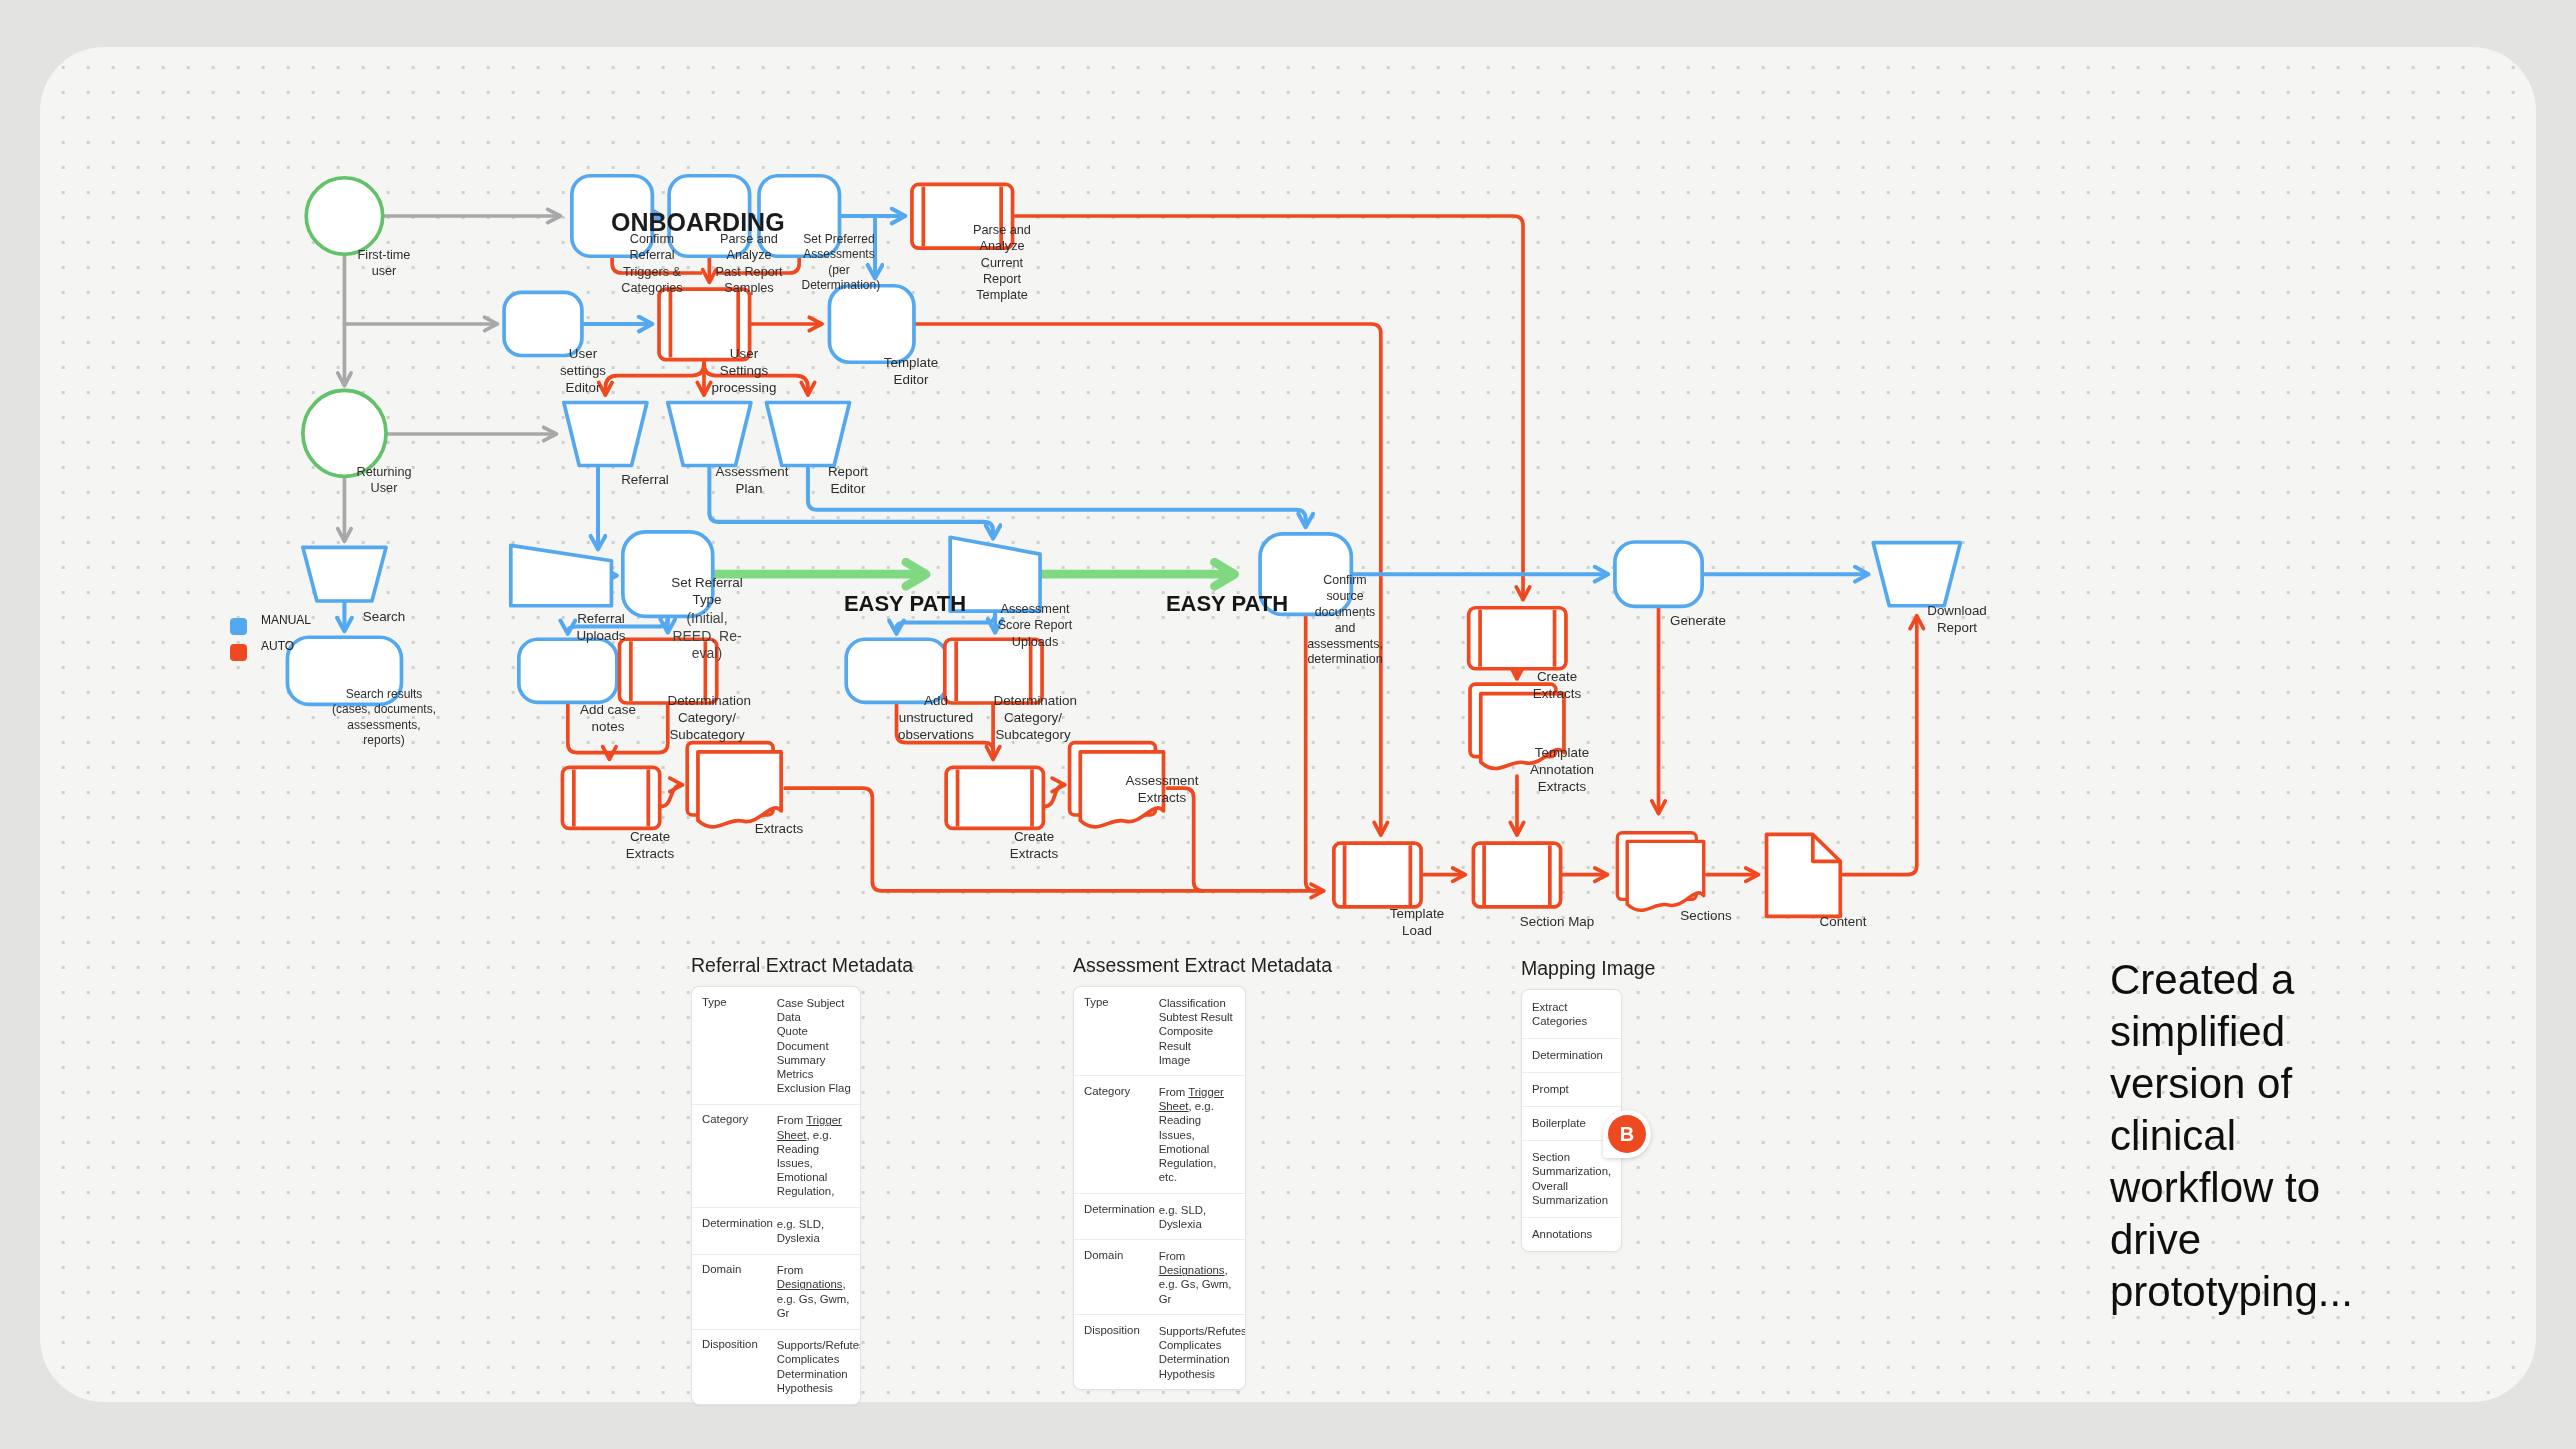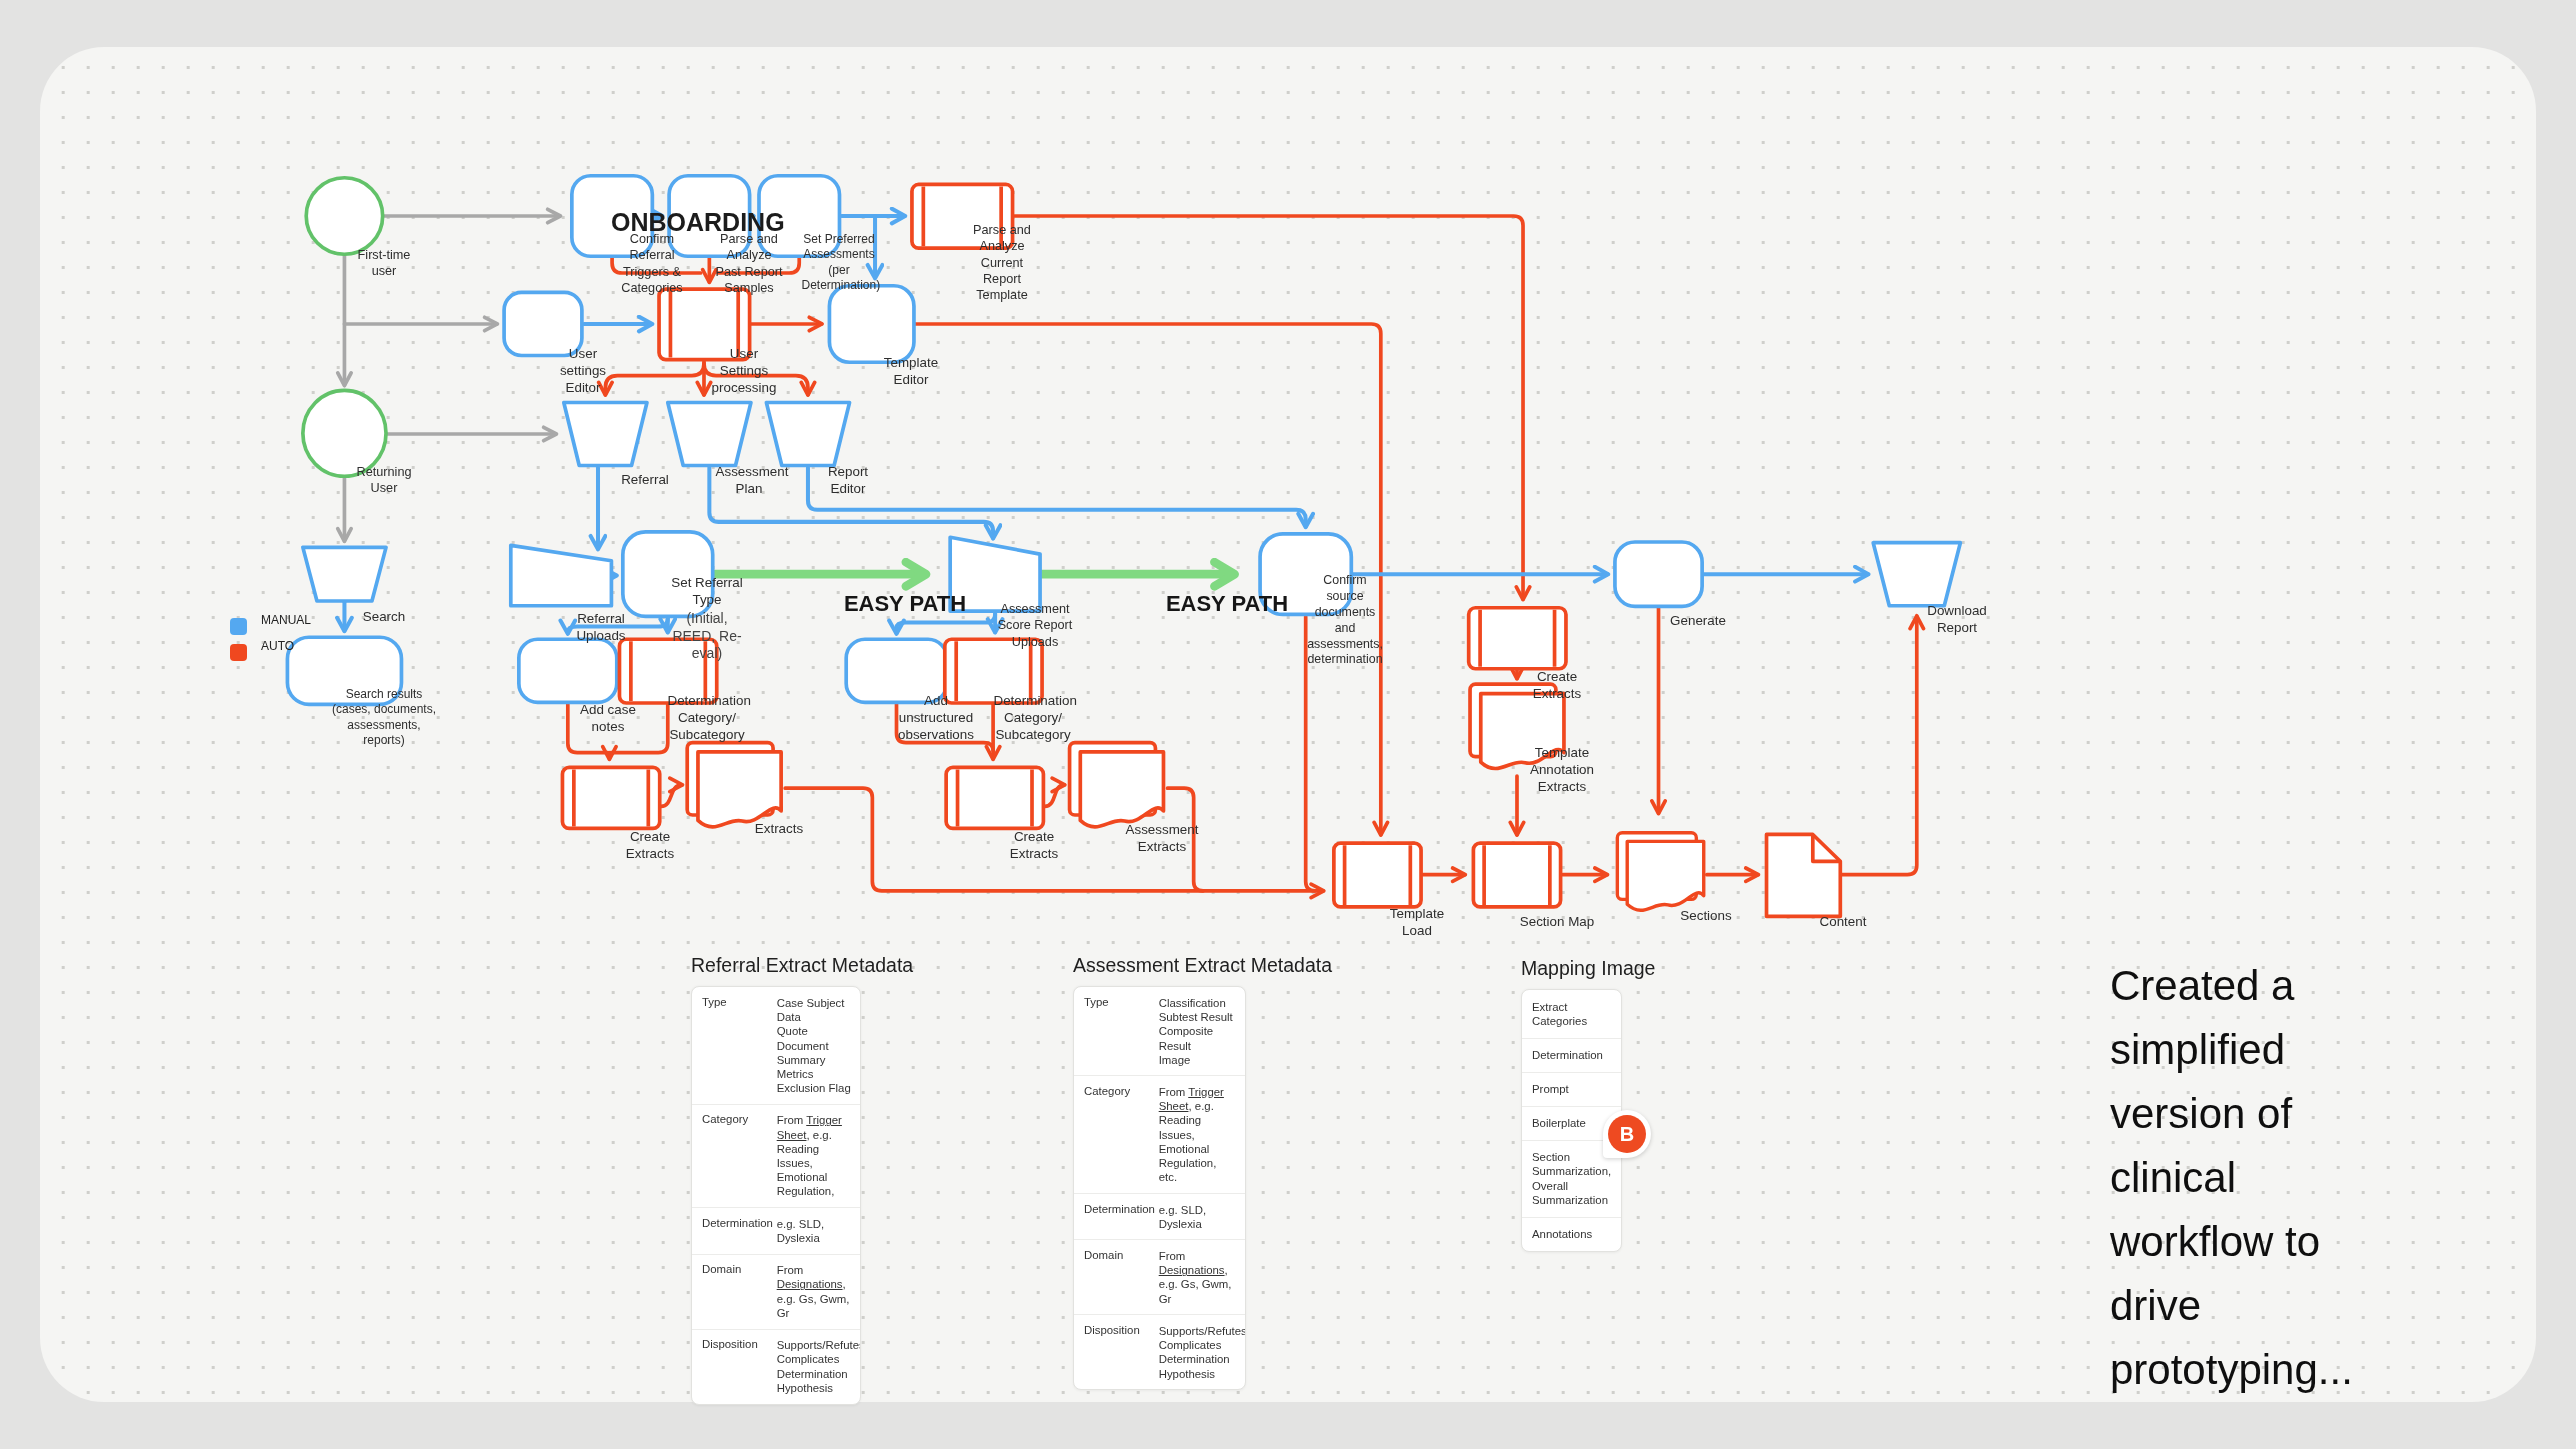--- a/index.html
+++ b/index.html
@@ -7,21 +7,21 @@
   #canvas{position:absolute;left:40px;top:47px;right:40px;bottom:47px;background:#f5f5f3;border-radius:64px;
     background-image:radial-gradient(circle,#cfcfcb 1.7px,transparent 2px);background-size:25px 25px;background-position:10.7px 8px;}
   #diagram{position:absolute;left:0;top:0;}
   .lbl{position:absolute;transform:translate(-50%,-50%);text-align:center;font-size:13.4px;line-height:1.28;color:#2e2e2e;}
   .sub{display:block;font-size:14px;color:#444;margin-top:1.3px;}
   .seclbl{position:absolute;font-size:25px;font-weight:700;color:#1c1c1c;white-space:nowrap;}
   .easylbl{position:absolute;transform:translate(-50%,-50%);font-size:22px;font-weight:600;color:#161616;white-space:nowrap;}
   .legend-sq{position:absolute;width:17px;height:17px;border-radius:4px;}
   .legend-txt{position:absolute;font-size:12px;font-weight:500;color:#232323;white-space:nowrap;}
   .bigtitle{position:absolute;left:2070px;top:165px;width:349px;font-size:42px;line-height:51px;font-weight:500;letter-spacing:0.3px;color:#0f0f0f;}
-  .bignote{position:absolute;left:2070px;top:907px;width:290px;font-size:42px;line-height:64px;font-weight:400;color:#0f0f0f;}
+  .bignote{position:absolute;left:2070px;top:907px;width:290px;font-size:42px;line-height:52px;font-weight:400;color:#0f0f0f;}
   .meta{position:absolute;}
   .meta-title{font-size:19.5px;font-weight:500;color:#1f1f1f;margin-bottom:9.4px;white-space:nowrap;}
   .meta-box{background:#fff;border:1.3px solid #e2e2df;border-radius:8px;overflow:hidden;box-shadow:0 0.7px 2.7px rgba(0,0,0,.05);}
   .meta-row{display:flex;border-top:1.3px solid #ececea;}
   .meta-row:first-child{border-top:0;}
   .meta-key{width:68px;flex:none;padding:8.7px 4px 8.7px 10px;font-size:11.4px;color:#333;}
   .meta-val{flex:1;padding:8.7px 8px 8.7px 2.7px;font-size:11.4px;color:#333;line-height:1.24;}
   .pre{white-space:pre-line;}
   .u{text-decoration:underline;}
   .map-box{background:#fff;border:1.3px solid #e2e2df;border-radius:8px;overflow:hidden;box-shadow:0 0.7px 2.7px rgba(0,0,0,.05);}
@@ -197,21 +197,21 @@
   <div class="lbl" style="left:1305px;top:574px;width:83px;font-size:12.4px;">Confirm source documents and assessments, determination</div>
   <div class="lbl" style="left:1658px;top:574px;width:74px;">Generate</div>
   <div class="lbl" style="left:1917px;top:572px;width:70px;">Download Report</div>
   <div class="lbl" style="left:568px;top:671px;width:87px;text-align:center;">Add case notes</div>
   <div class="lbl" style="left:667px;top:671px;width:79px;">Determination Category/ Subcategory</div>
   <div class="lbl" style="left:896px;top:671px;width:90px;">Add unstructured observations</div>
   <div class="lbl" style="left:993px;top:671px;width:79px;">Determination Category/ Subcategory</div>
   <div class="lbl" style="left:610px;top:798px;width:74px;">Create Extracts</div>
   <div class="lbl" style="left:739px;top:782px;width:74px;">Extracts</div>
   <div class="lbl" style="left:994px;top:798px;width:74px;">Create Extracts</div>
-  <div class="lbl" style="left:1122px;top:791px;width:81px;">Assessment Extracts</div>
+  <div class="lbl" style="left:1122px;top:742px;width:81px;">Assessment Extracts</div>
   <div class="lbl" style="left:1517px;top:638px;width:74px;">Create Extracts</div>
   <div class="lbl" style="left:1522px;top:723px;width:79px;">Template Annotation Extracts</div>
   <div class="lbl" style="left:1377px;top:875px;width:75px;">Template Load</div>
   <div class="lbl" style="left:1517px;top:875px;width:75px;">Section Map</div>
   <div class="lbl" style="left:1666px;top:869px;width:67px;">Sections</div>
   <div class="lbl" style="left:1803px;top:875px;width:60px;">Content</div>
 
   <div class="meta" style="left:651px;top:907px;width:170px;">
     <div class="meta-title">Referral Extract Metadata</div>
     <div class="meta-box">

